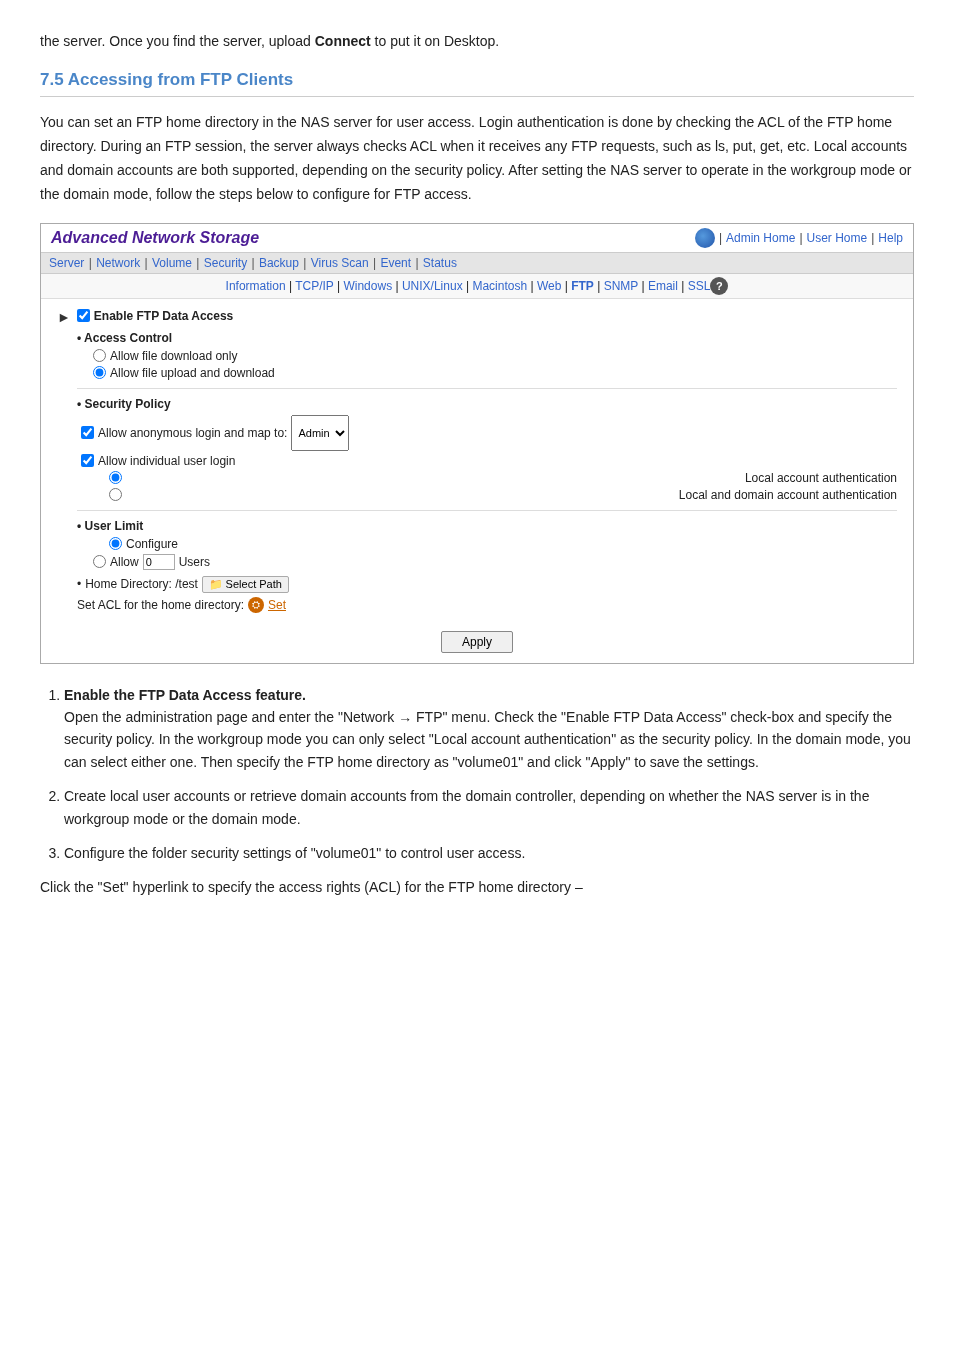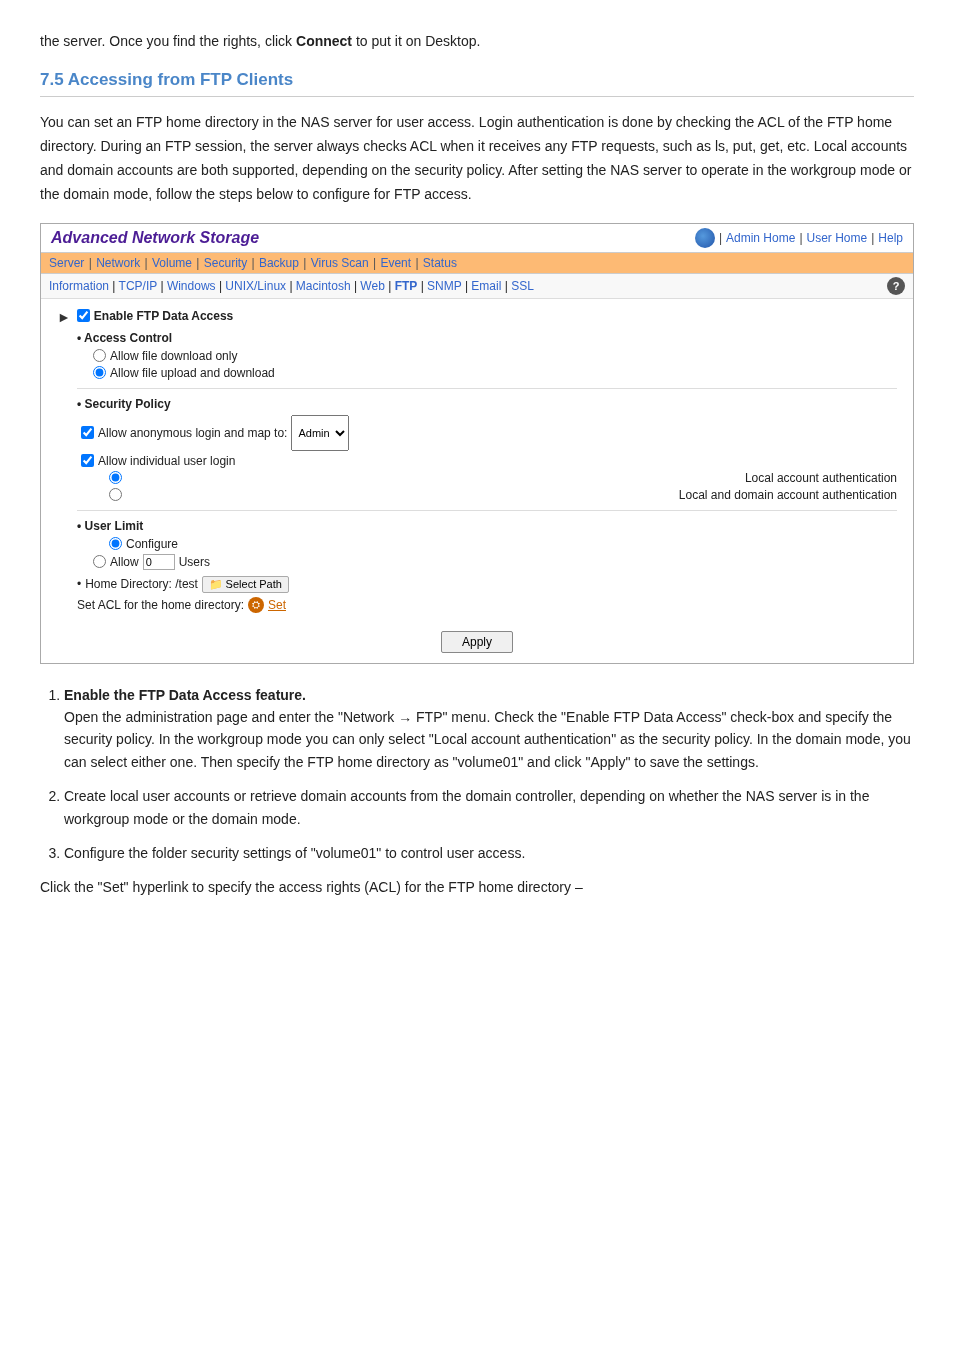--- a/index.html
+++ b/index.html
@@ -108,21 +108,21 @@
 
     .nas-globe {
       width: 20px;
       height: 20px;
       border-radius: 50%;
       background: radial-gradient(circle at 40% 40%, #5599dd, #2255aa);
       display: inline-block;
     }
 
     .nav-bar {
-      background: #fdba74;
+      background: #e5e5e5;
       border-bottom: 1px solid #ccc;
       padding: 3px 8px;
       font-size: 12px;
     }
 
     .nav-bar a {
       color: #3366cc;
       text-decoration: none;
     }
 
@@ -131,21 +131,21 @@
       margin: 0 1px;
     }
 
     .sub-nav-bar {
       background: #f8f8f8;
       border-bottom: 1px solid #ddd;
       padding: 3px 8px;
       font-size: 12px;
       display: flex;
       align-items: center;
-      justify-content: space-between;
+      justify-content: center;
     }
 
     .sub-nav-bar a {
       color: #3366cc;
       text-decoration: none;
     }
 
     .sub-nav-bar .active-sub {
       font-weight: bold;
       color: #3366cc;
@@ -329,21 +329,21 @@
 
     .bottom-text {
       line-height: 1.7;
       margin-bottom: 8px;
     }
   </style>
 </head>
 <body>
 
 <p class="intro-text">
-  <span>the server. Once you find the rights, click </span><strong>Connect</strong><span> to put it on Desktop.</span>
+  <span>the server. Once you find the server, upload </span><strong>Connect</strong><span> to put it on Desktop.</span>
 </p>
 
 <h2 class="section-heading">7.5 Accessing from FTP Clients</h2>
 
 <p class="body-text">You can set an FTP home directory in the NAS server for user access. Login authentication is done by checking the ACL of the FTP home directory. During an FTP session, the server always checks ACL when it receives any FTP requests, such as ls, put, get, etc. Local accounts and domain accounts are both supported, depending on the security policy. After setting the NAS server to operate in the workgroup mode or the domain mode, follow the steps below to configure for FTP access.</p>
 
 <div class="nas-panel">
 
 
   <div class="nas-title-bar">

